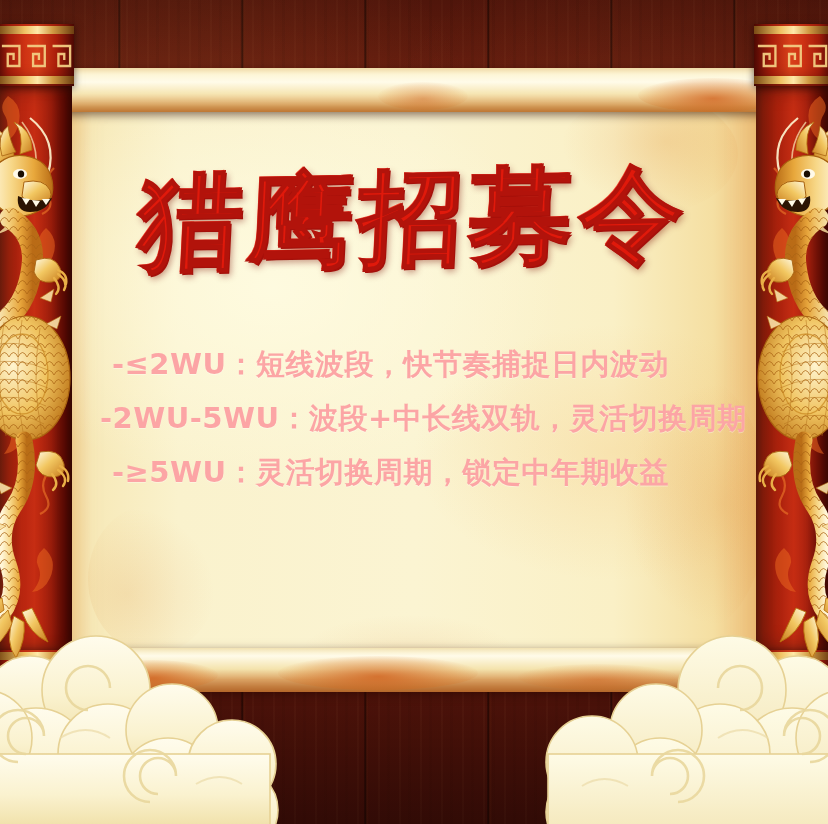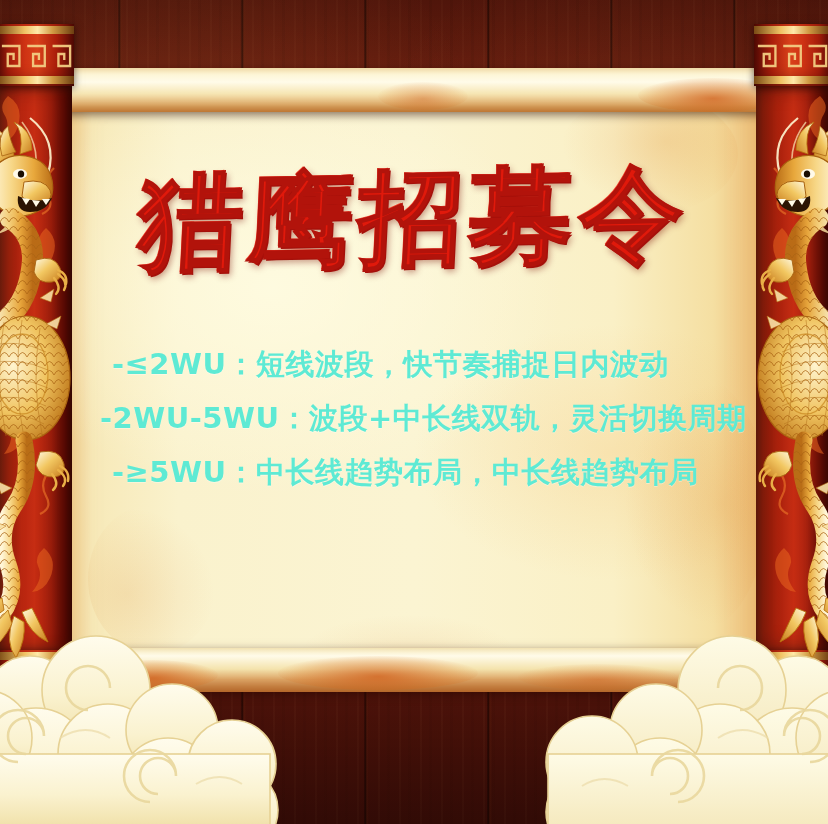--- a/index.html
+++ b/index.html
@@ -145,21 +145,21 @@
       -1px -1px 0 #f4402c,
       3px 4px 7px rgba(120,10,0,.45);
     transform:skewX(-4deg) rotate(-1.2deg);
     -webkit-text-stroke:1.5px #b2130b;
   }
   .body-lines{
     position:absolute;left:14px;top:276px;width:690px;
   }
   .body-line{
     font-family:"DejaVu Sans","Liberation Sans",sans-serif;
-    font-size:29px;font-weight:700;color:#5eead4;
+    font-size:29px;font-weight:700;color:#fca5a5;
     line-height:1.0;margin-bottom:25px;white-space:nowrap;
     letter-spacing:.5px;
     text-shadow:0 1px 0 rgba(255,255,255,.35);
   }
   .ln1{padding-left:40px;}
   .ln2{padding-left:28px;}
   .ln3{padding-left:40px;}
 
   
   .clouds{position:absolute;left:0;bottom:0;width:828px;height:190px;z-index:10;pointer-events:none;}
@@ -186,21 +186,21 @@
     <div class="roller-burn rb3"></div>
     <div class="roller-burn rb4"></div>
     <div class="roller-burn rb5"></div>
   </div>
 
   <div class="content">
     <div class="title">猎鹰招募令</div>
     <div class="body-lines">
       <div class="body-line ln1">-≤2WU：短线波段，快节奏捕捉日内波动</div>
       <div class="body-line ln2">-2WU-5WU：波段+中长线双轨，灵活切换周期</div>
-      <div class="body-line ln3">-≥5WU：中长线趋势布局，中长线趋势布局</div>
+      <div class="body-line ln3">-≥5WU：灵活切换周期，锁定中年期收益</div>
     </div>
   </div>
 
   <div class="pillar pillar-left">
     <div class="pillar-shaft"></div>
 
     <div class="pillar-cap cap-top">
       <div class="cap-rim" style="top:2px"></div>
       <div class="cap-rim" style="top:52px"></div>
       <svg class="meander" viewBox="0 0 78 32" preserveAspectRatio="none">

